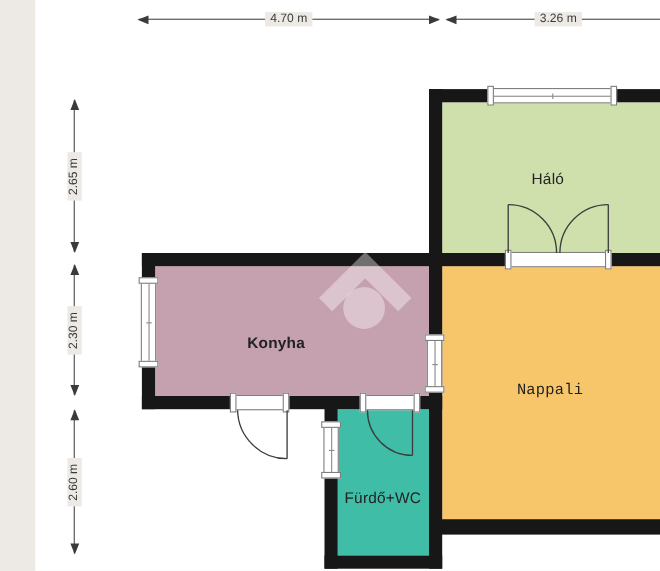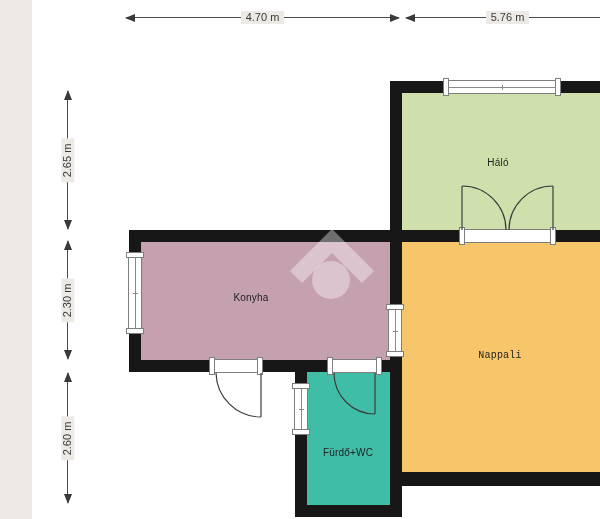--- a/index.html
+++ b/index.html
@@ -9,21 +9,21 @@
     background:#edeae6;
     position:relative;
     overflow:hidden;
   }
   .plan{position:absolute;left:0;top:0;width:600px;height:519px;}
   .room{position:absolute;}
   .wall{position:absolute;}
   .room-label{
     position:absolute;
     transform:translate(-50%,-50%);
-    font-size:10px;
+    font-size:14px;
     color:#222;
     white-space:nowrap;
     letter-spacing:.2px;
   }
   
   .glass{position:absolute;background:#fff;border:1px solid #7e7e7e;box-sizing:border-box;}
   .mull-h{position:absolute;left:0;right:0;top:6px;height:1px;background:#8a8a8a;}
   .mull-v{position:absolute;top:0;bottom:0;left:6px;width:1px;background:#8a8a8a;}
   .tab{position:absolute;background:#fff;border:1px solid #7e7e7e;box-sizing:border-box;}
   .tab-h{width:6px;height:18px;top:-3px;}
@@ -60,21 +60,21 @@
   <div class="dim dim-h" style="left:93px;top:11px;width:275px;">
     <div class="dline-h"></div>
     <div class="arr arr-left"></div>
     <div class="arr arr-right"></div>
     <span class="dim-label">4.70 m</span>
   </div>
   <div class="dim dim-h" style="left:373px;top:11px;width:205px;">
     <div class="dline-h"></div>
     <div class="arr arr-left"></div>
     <div class="arr arr-right"></div>
-    <span class="dim-label">5.76 m</span>
+    <span class="dim-label">3.26 m</span>
   </div>
 
   <div class="dim dim-v" style="left:29px;top:90px;height:140px;">
     <div class="dline-v"></div>
     <div class="arr arr-up"></div>
     <div class="arr arr-down"></div>
     <span class="dim-label dim-label-v">2.65 m</span>
   </div>
   <div class="dim dim-v" style="left:29px;top:240px;height:120px;">
     <div class="dline-v"></div>
@@ -157,17 +157,17 @@
       <path d="M343,373 L343,414"></path>
       <path d="M302,373 A41,41 0 0 0 343,414"></path>
     </g>
     <g>
       <path d="M264,277 L300,241 L336,277" fill="none" stroke="rgba(255,255,255,0.38)" stroke-width="17" stroke-linejoin="miter"></path>
       <circle cx="299" cy="280" r="19" fill="rgba(255,255,255,0.38)"></circle>
     </g>
   </svg>
 
   <span class="room-label" style="left:466px;top:162px;">Háló</span>
-  <span class="room-label" style="left:219px;top:297px;">Konyha</span>
+  <span class="room-label" style="left:219px;top:311px;font-weight:bold;">Konyha</span>
   <span class="room-label" style="left:468px;top:355px;font-family:Liberation Mono, monospace;">Nappali</span>
   <span class="room-label" style="left:316px;top:452px;">Fürdő+WC</span>
 
 </div>
 
 </body></html>

